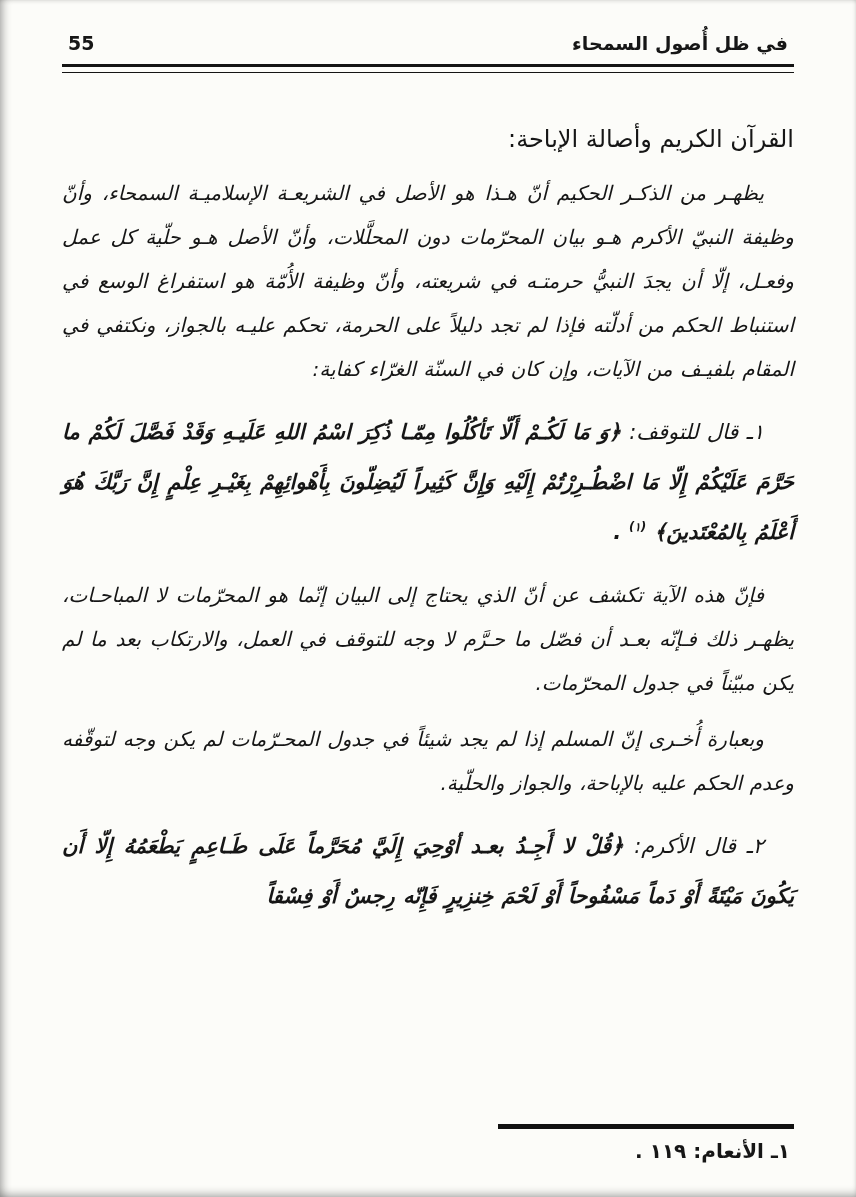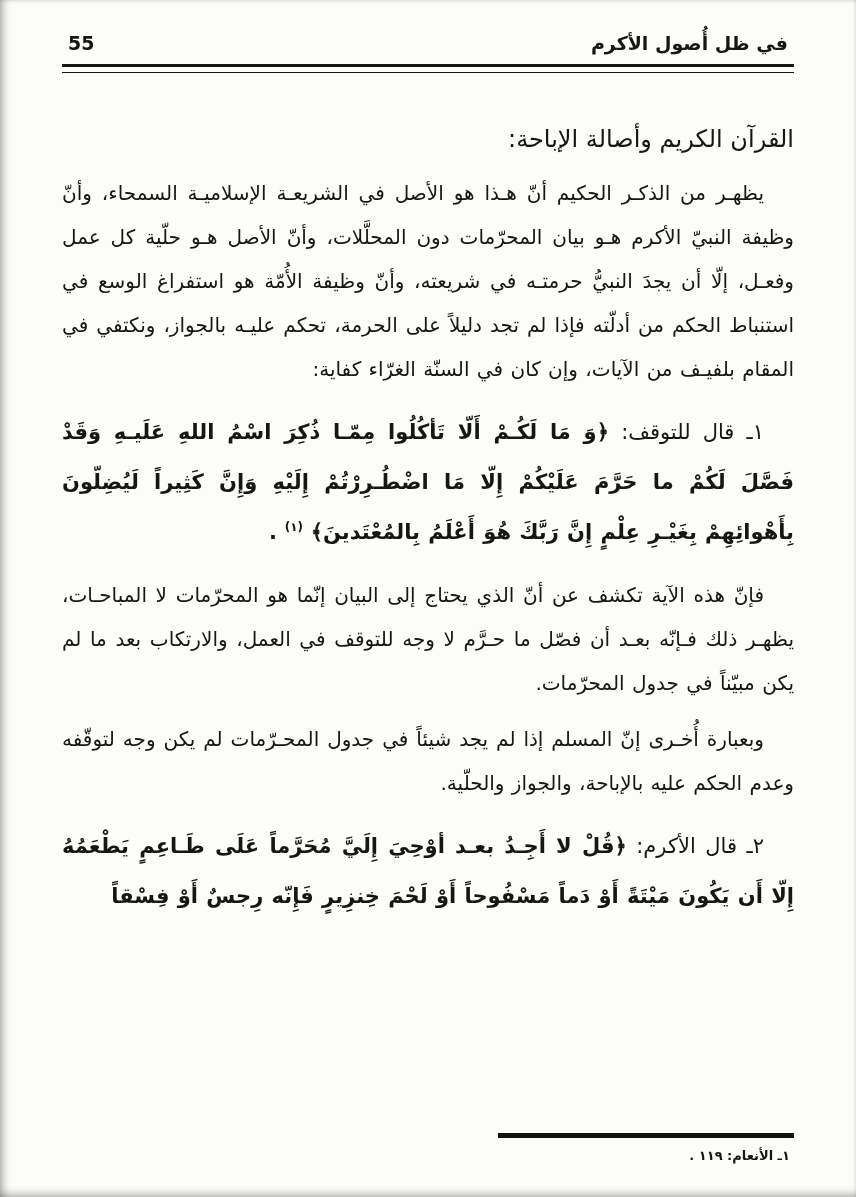--- a/index.html
+++ b/index.html
@@ -51,20 +51,21 @@
     text-align: right;
     letter-spacing: 0;
   }
   .para {
     margin: 12px 0;
     font-size: 20px;
     line-height: 44px;
     text-align: justify;
     text-indent: 30px;
     word-spacing: 1px;
+    font-style: italic;
   }
   .verse-para {
     font-size: 21px;
     line-height: 50px;
     margin: 16px 0;
   }
   .verse-intro {
     font-weight: normal;
   }
   .quran {
@@ -84,32 +85,32 @@
     bottom: 34px;
     text-align: right;
   }
   .fn-rule {
     width: 296px;
     height: 5px;
     background: #111;
   }
   .footnote-text {
     margin: 10px 4px 0 0;
-    font-size: 13px;
+    font-size: 20px;
     font-weight: bold;
   }
 </style>
 </head>
 <body>
 
 <div class="page">
   <div class="inner">
 
     <div class="header-row">
-      <span class="running-title">في ظل أُصول الأكرم</span>
+      <span class="running-title">في ظل أُصول السمحاء</span>
       <span class="page-number">55</span>
     </div>
     <div class="header-rule"></div>
 
     <div class="body">
       <h2 class="section-title">القرآن الكريم وأصالة الإباحة:</h2>
 
       <p class="para">يظهـر من الذكـر الحكيم أنّ هـذا هو الأصل في الشريعـة الإسلاميـة السمحاء، وأنّ وظيفة النبيّ الأكرم هـو بيان المحرّمات دون المحلَّلات، وأنّ الأصل هـو حلّية كل عمل وفعـل، إلّا أن يجدَ النبيُّ حرمتـه في شريعته، وأنّ وظيفة الأُمّة هو استفراغ الوسع في استنباط الحكم من أدلّته فإذا لم تجد دليلاً على الحرمة، تحكم عليـه بالجواز، ونكتفي في المقام بلفيـف من الآيات، وإن كان في السنّة الغرّاء كفاية:</p>
 
       <p class="para verse-para">

